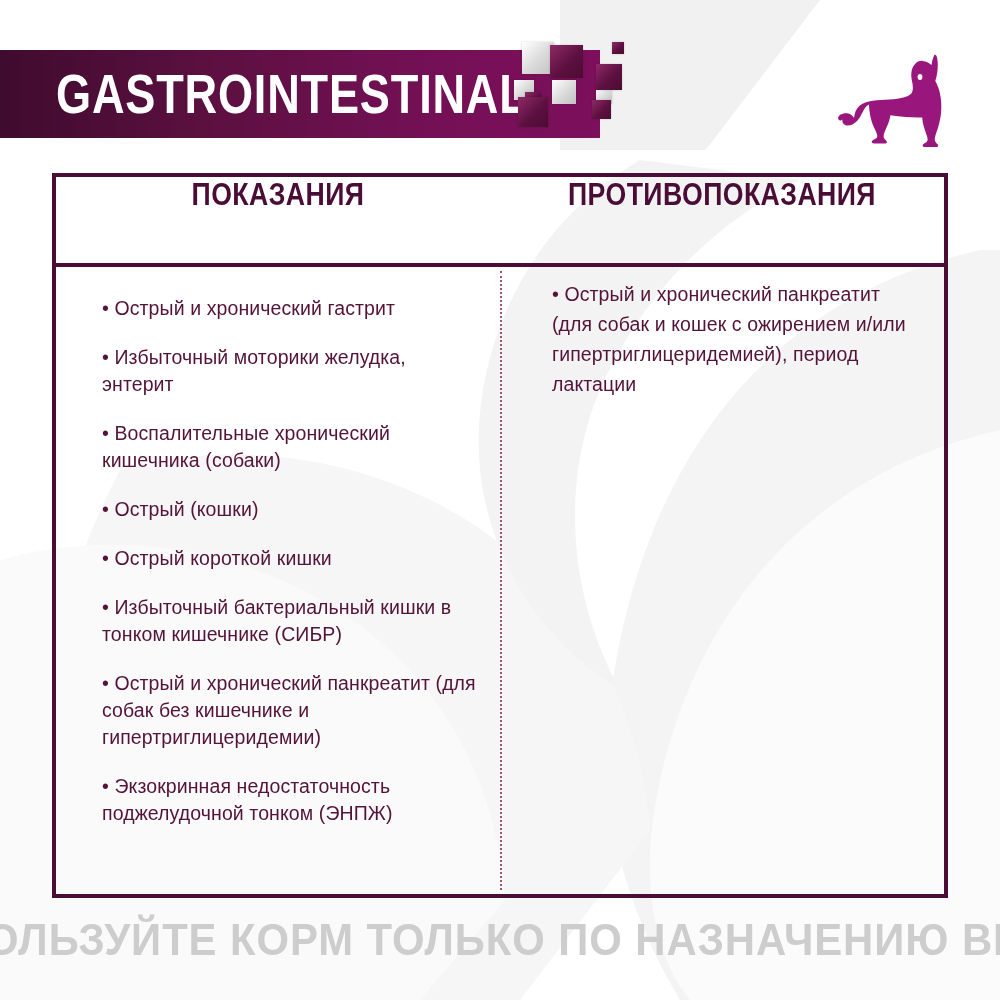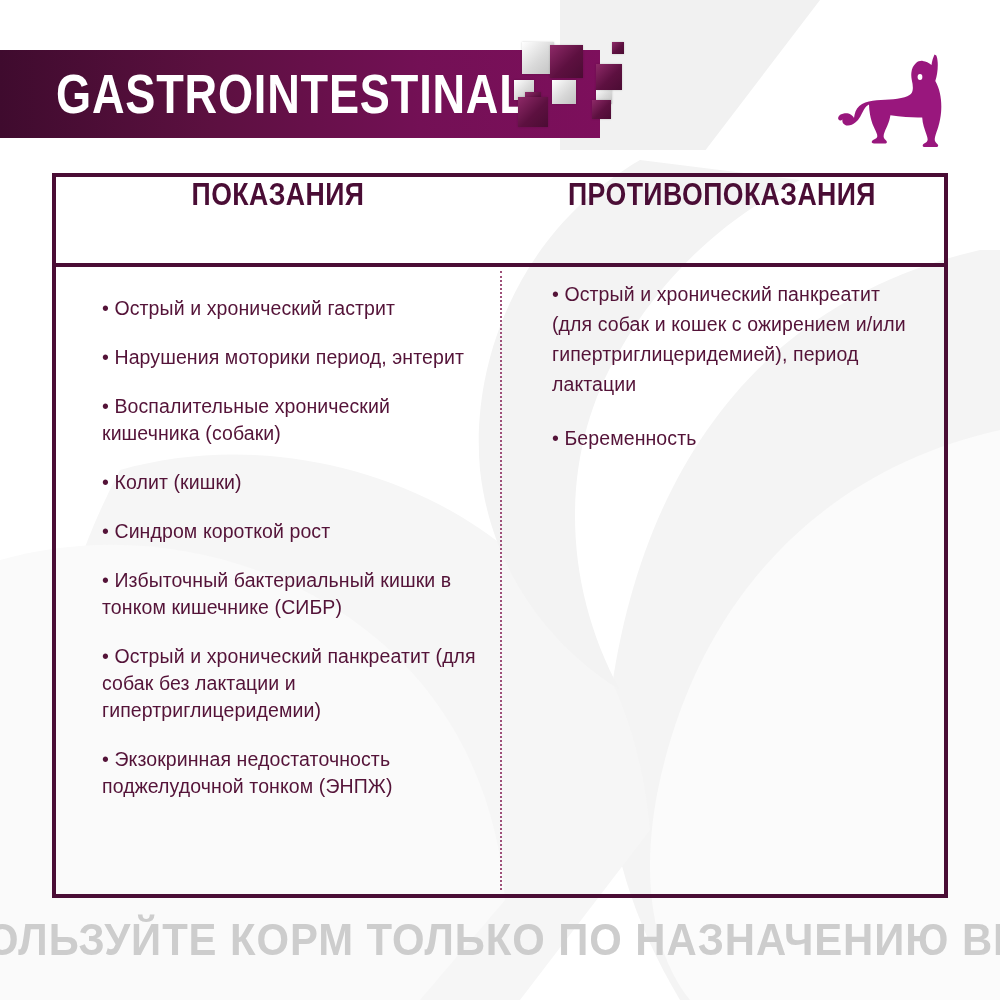--- a/index.html
+++ b/index.html
@@ -135,32 +135,31 @@
 <div class="table-box">
 
   <div class="thead">
     <div class="th">ПОКАЗАНИЯ</div>
     <div class="th">ПРОТИВОПОКАЗАНИЯ</div>
   </div>
 
   <div class="tbody">
     <div class="col col-left">
       <p class="item">• Острый и хронический гастрит</p>
-      <p class="item">• Нарушения моторики период, энтерит</p>
+      <p class="item">• Избыточный моторики желудка, энтерит</p>
       <p class="item">• Воспалительные хронический кишечника (собаки)</p>
-      <p class="item">• Колит (кишки)</p>
-      <p class="item">• Синдром короткой рост</p>
+      <p class="item">• Острый (кошки)</p>
+      <p class="item">• Острый короткой кишки</p>
       <p class="item">• Избыточный бактериальный кишки в тонком кишечнике (СИБР)</p>
-      <p class="item">• Острый и хронический панкреатит (для собак без лактации и гипертриглицеридемии)</p>
+      <p class="item">• Острый и хронический панкреатит (для собак без кишечнике и гипертриглицеридемии)</p>
       <p class="item">• Экзокринная недостаточность поджелудочной тонком (ЭНПЖ)</p>
     </div>
 
     <div class="col col-right">
       <p class="item">• Острый и хронический панкреатит (для собак и кошек с ожирением и/или гипертриглицеридемией), период лактации</p>
-      <p class="item">• Беременность</p>
     </div>
   </div>
 
   <div class="vdiv"></div>
 </div>
 
 <div class="footer">
   <div class="footer-text">ИСПОЛЬЗУЙТЕ КОРМ ТОЛЬКО ПО НАЗНАЧЕНИЮ ВРАЧА</div>
 </div>
 

